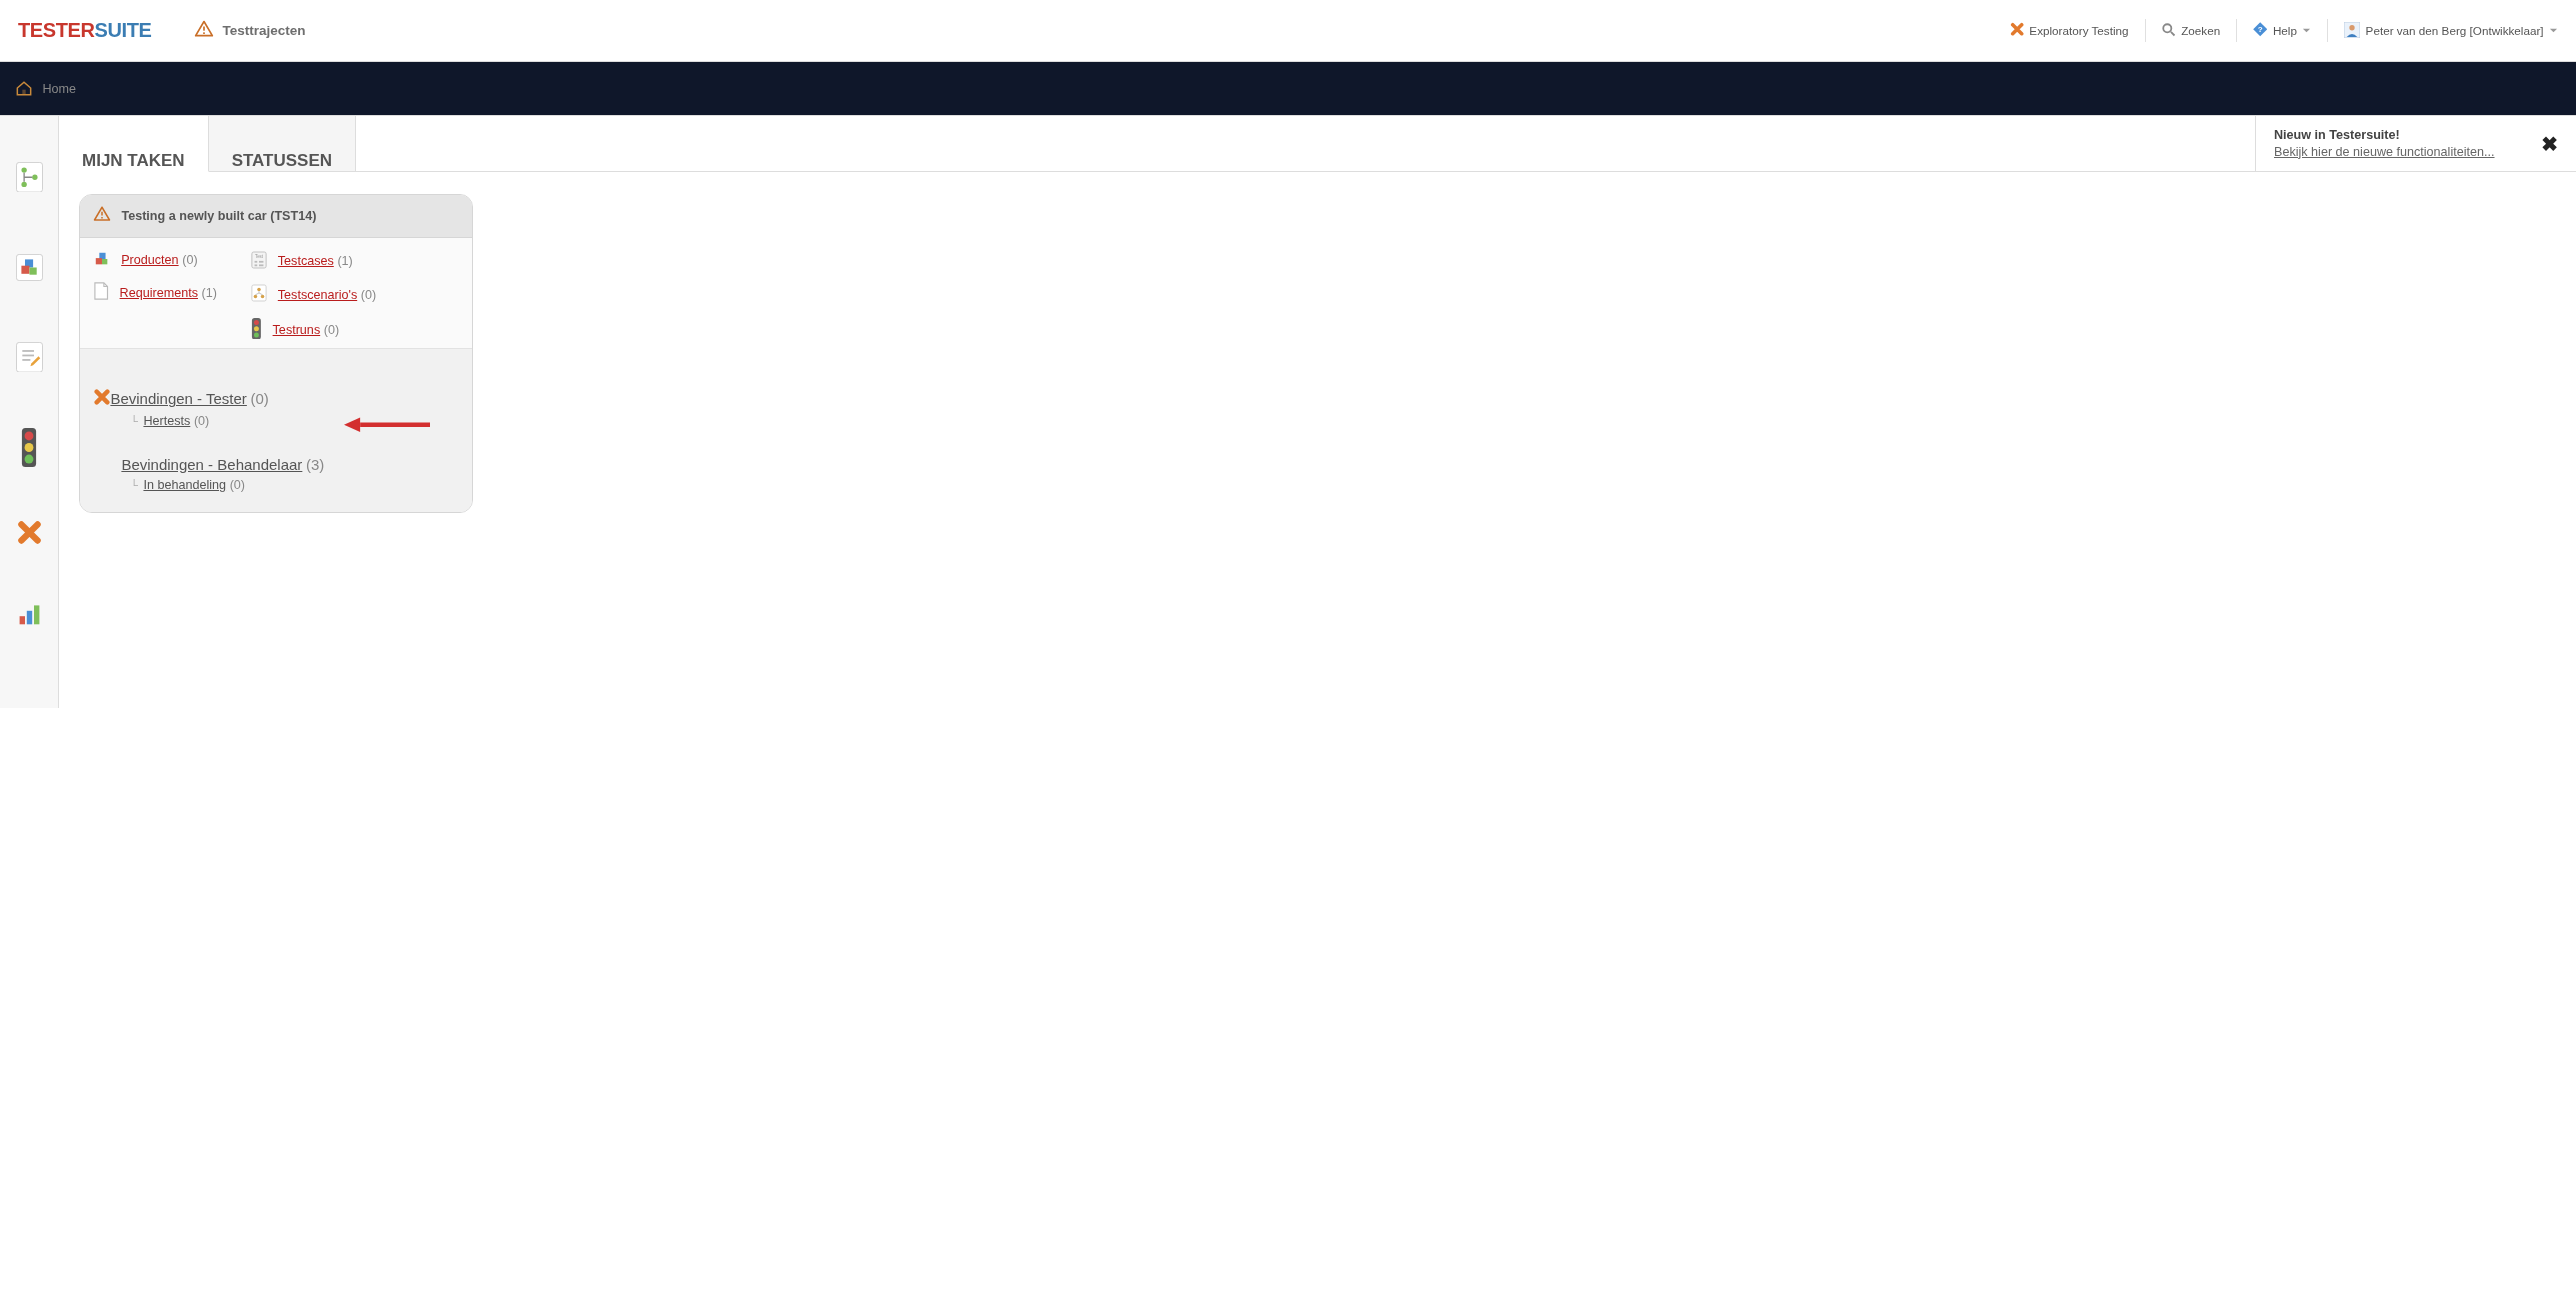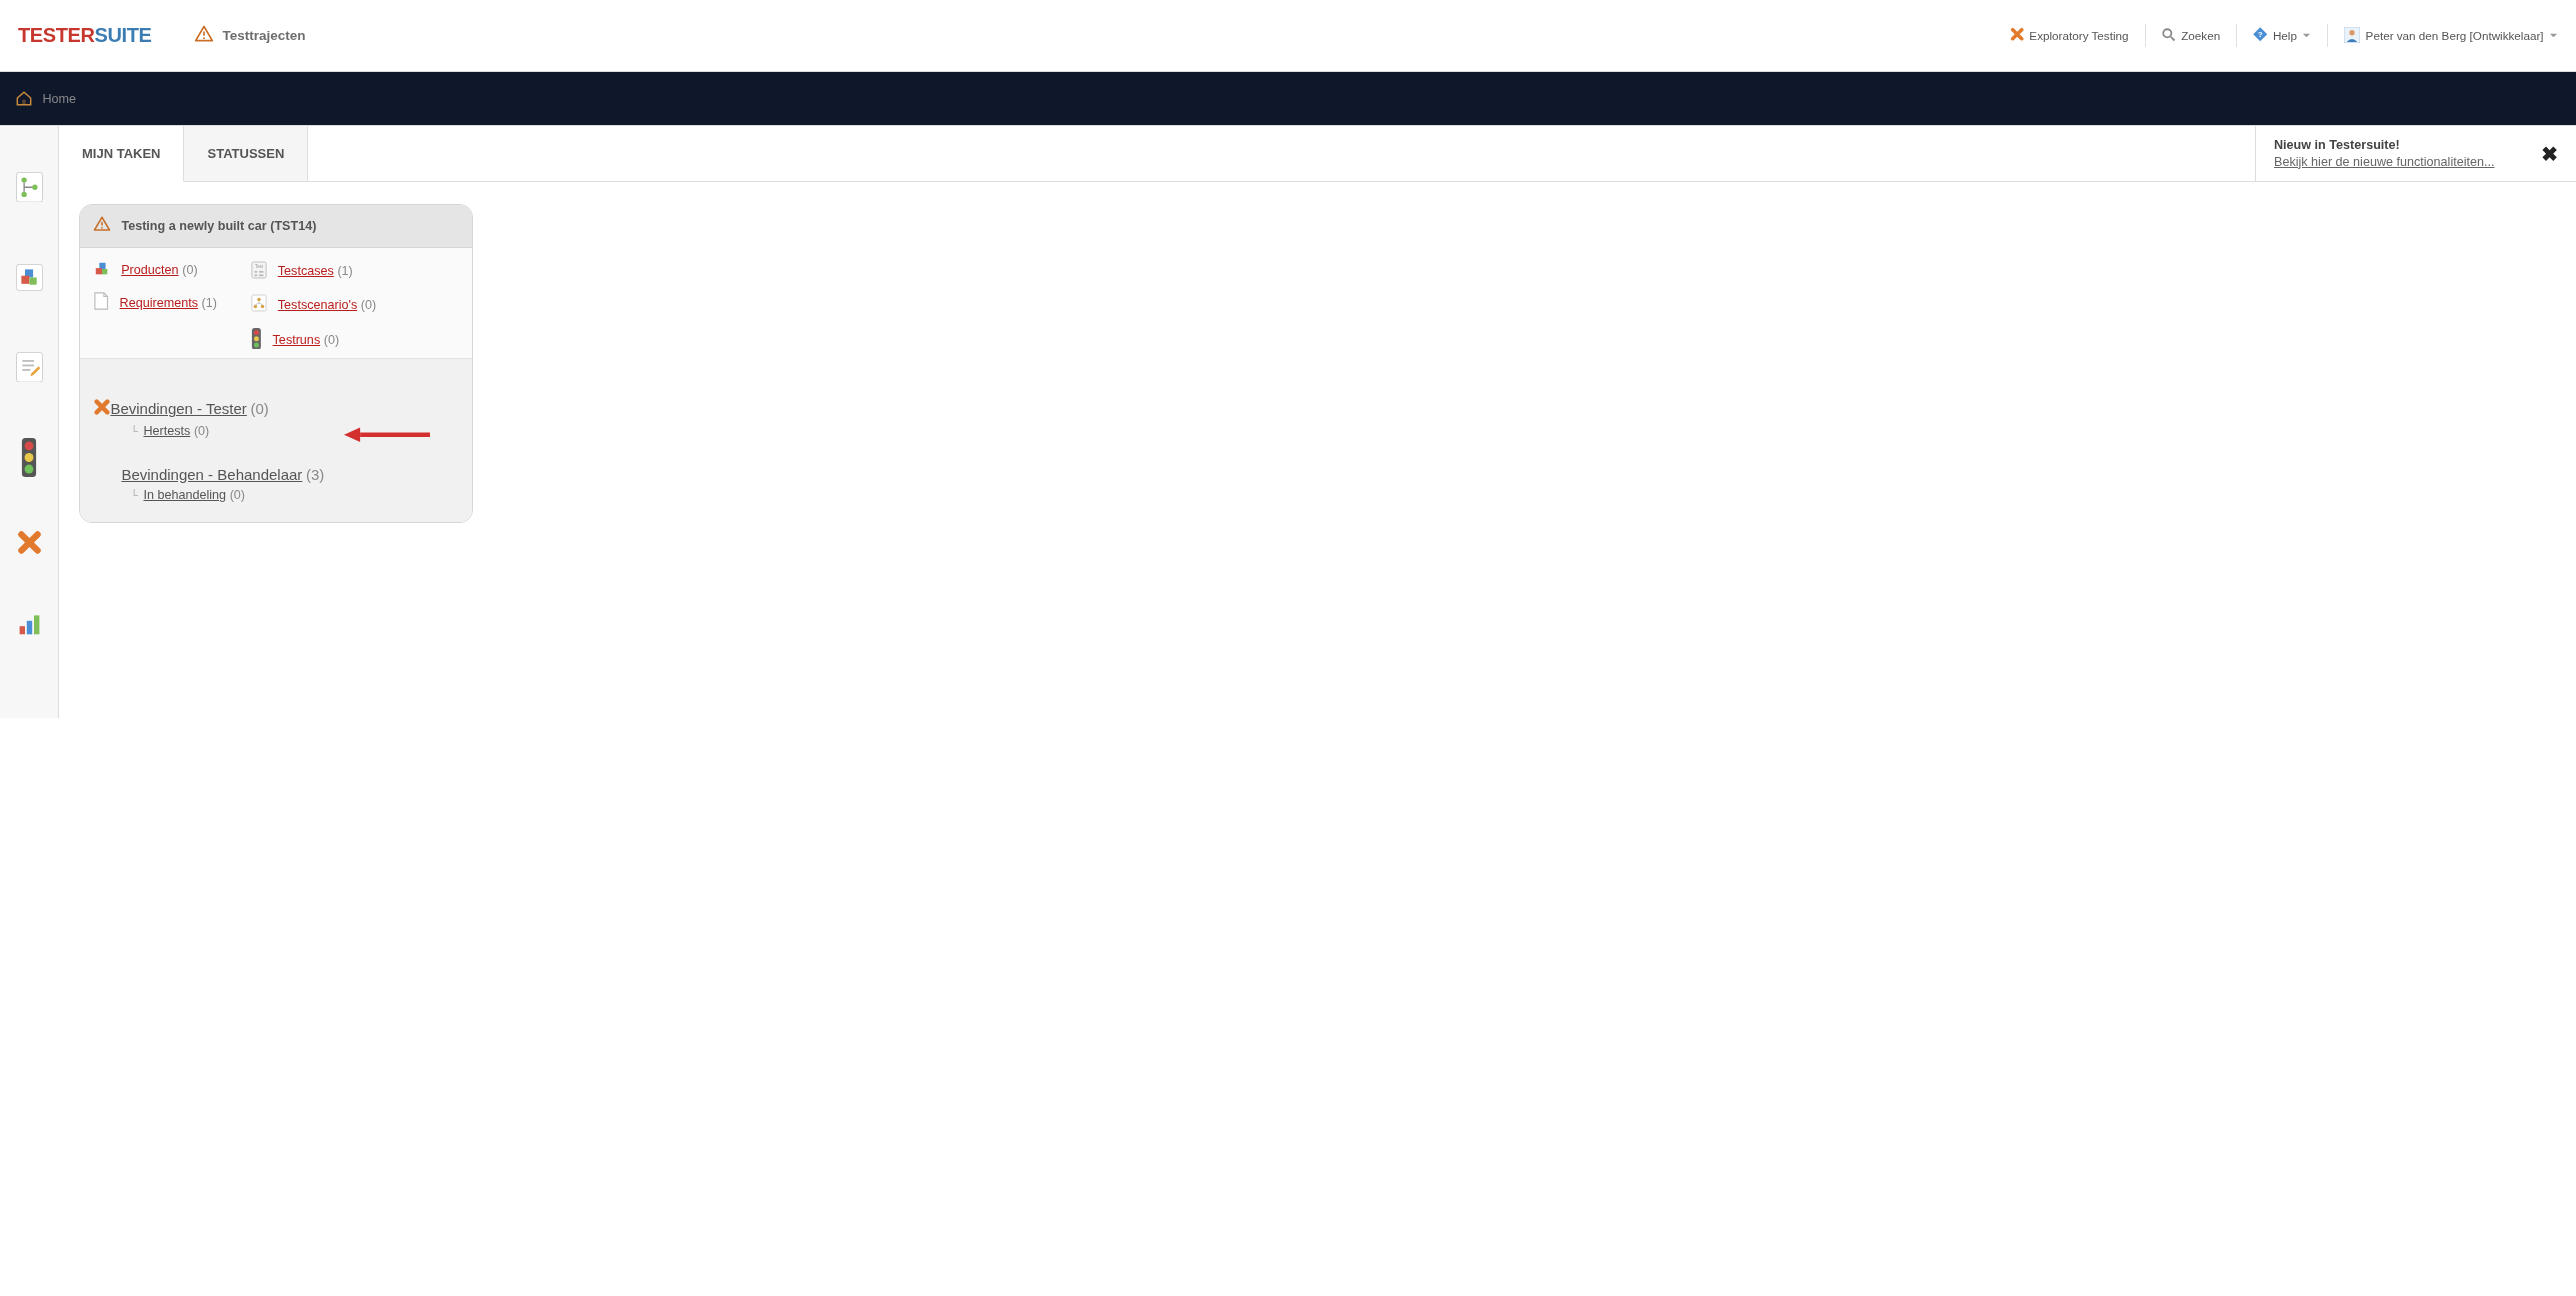--- a/index.html
+++ b/index.html
@@ -1,21 +1,21 @@
 <!DOCTYPE html>
 <html style="font-size:14.4px"><head>
 <meta charset="utf-8">
 <style>
   * { box-sizing: border-box; margin: 0; padding: 0; }
   body { font-family: Arial, Helvetica, sans-serif; font-size: 11.7px; color: #555; background: #fff; }
   
   
   .top-header {
     display: flex; align-items: center; justify-content: space-between;
-    height: 72px; padding: 0 18px; border-bottom: 0.9px solid #ddd;
+    height: 62px; padding: 0 18px; border-bottom: 0.9px solid #ddd;
   }
   .top-left { display: flex; align-items: center; gap: 43px; }
   .logo { font-size: 20px; font-weight: 900; letter-spacing: -0.4px; }
   .logo .l1 { color: #c8372d; }
   .logo .l2 { color: #3b7db3; }
   .top-section { display: flex; align-items: center; gap: 8px; color: #6e6e6e; font-weight: 700; font-size: 13.5px; }
   .top-right { display: flex; align-items: center; gap: 16px; }
   .top-link { display: flex; align-items: center; gap: 5.4px; font-size: 11.7px; color: #555; cursor: pointer; }
   .vsep { width: 0.9px; height: 23px; background: #e0e0e0; }
 
@@ -39,22 +39,22 @@
   .sb-item.short { height: 81px; }
 
   .main { flex: 1; position: relative; background: #fff; }
 
   
   .tabs-row {
     display: flex; align-items: stretch; border-bottom: 0.9px solid #ddd;
     height: 56px; position: relative;
   }
   .tab {
-    display: flex; align-items: center; padding: 0 23px;
-    font-size: 13px; font-weight: 700; color: #555;
+    display: flex; align-items: flex-end; padding: 0 23px;
+    font-size: 17px; font-weight: 700; color: #555;
     border-right: 0.9px solid #ddd; cursor: pointer;
     background: #f5f5f5;
   }
   .tab.active { background: #fff; border-bottom: 0.9px solid #fff; margin-bottom: -0.9px; }
   .notice {
     position: absolute; right: 0; top: 0; bottom: 0;
     display: flex; align-items: center; gap: 24px;
     padding: 0 18px 0 18px; border-left: 0.9px solid #ddd;
     width: 321px; background:#fff;
   }

